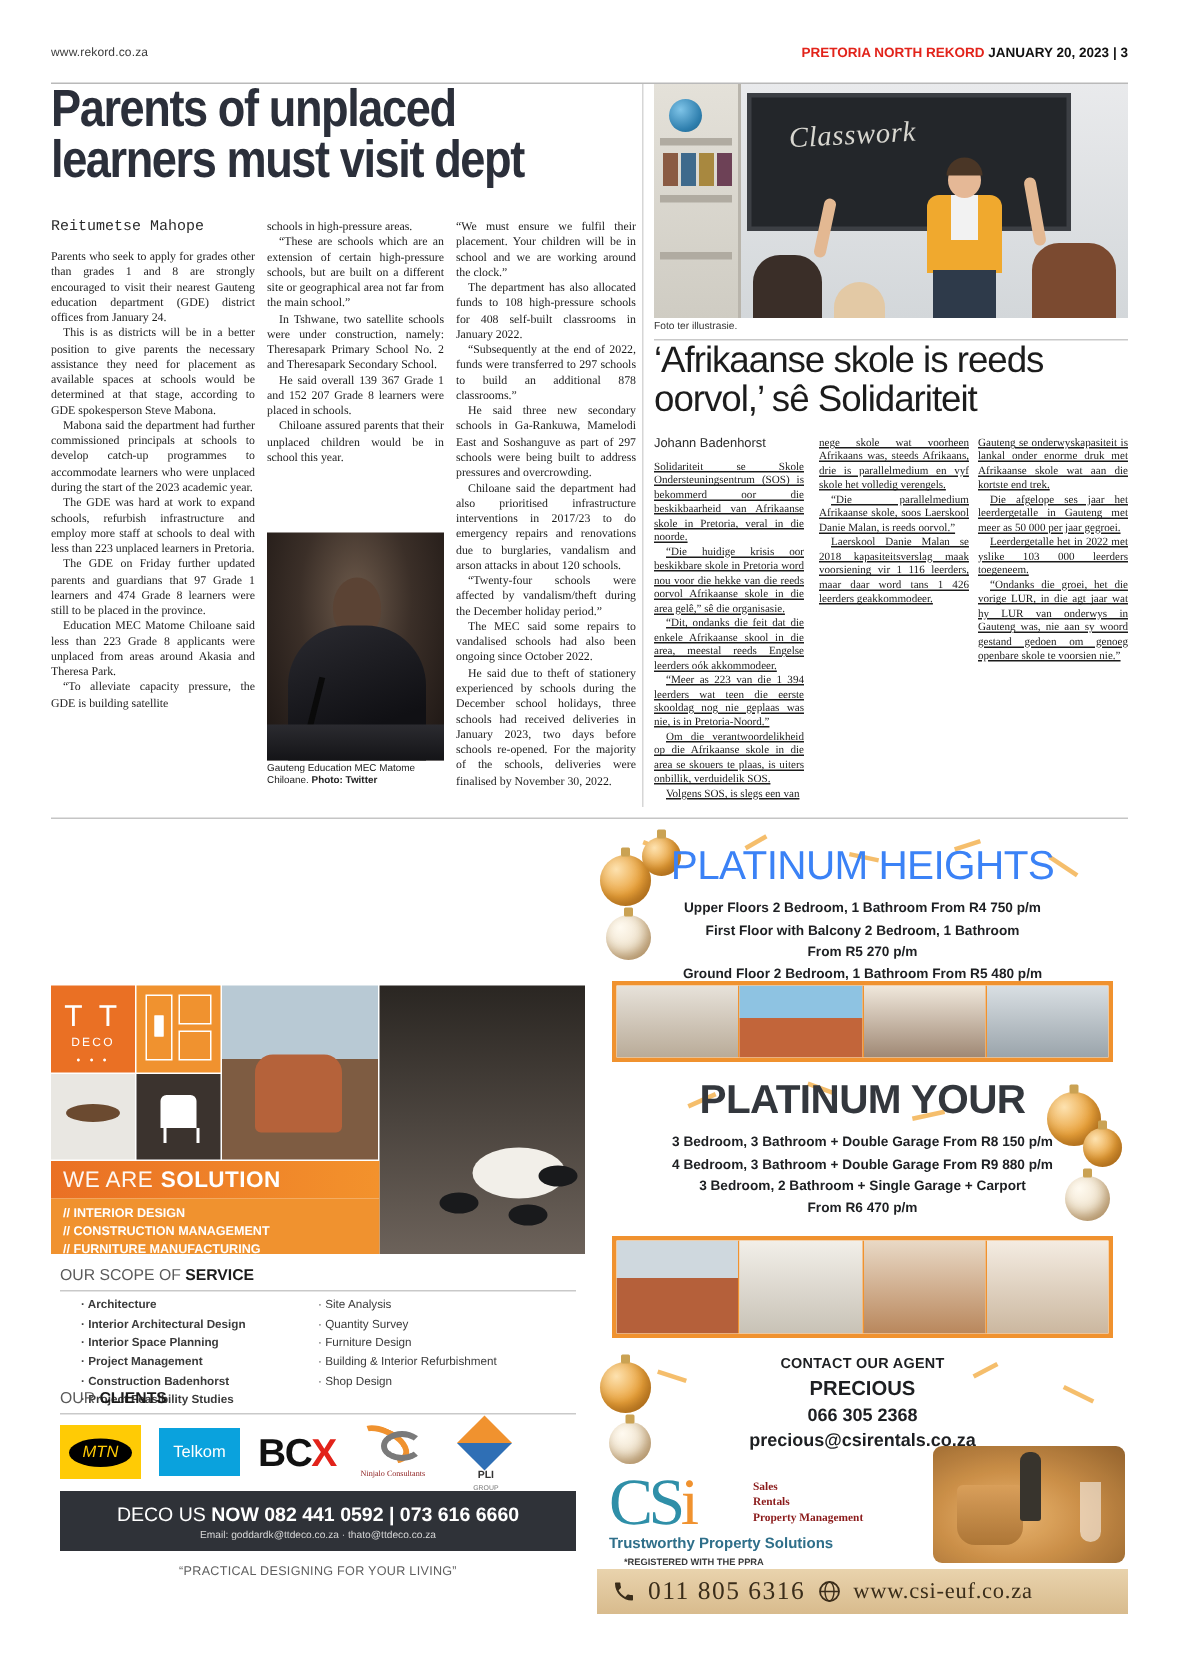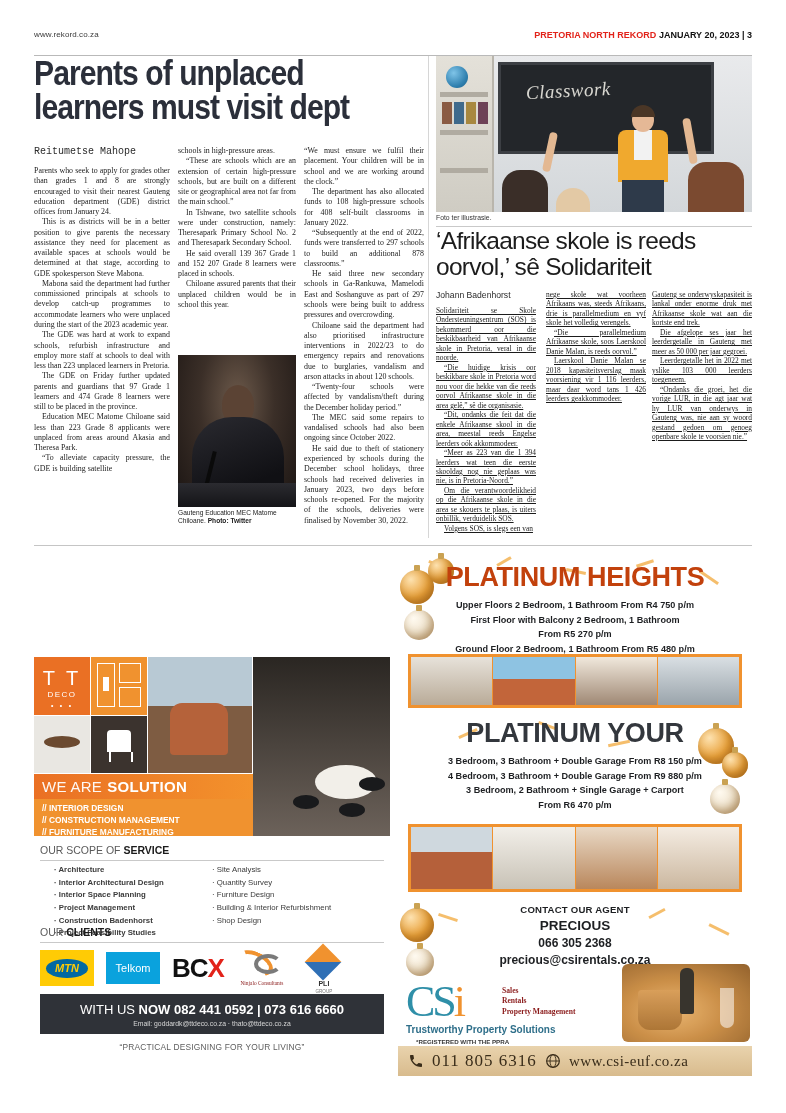--- a/index.html
+++ b/index.html
@@ -206,22 +206,22 @@
     font-size:7.8px; color:#3b3b3b; line-height:1.62;}
   #scopeA { left:20px; width:165px;font-weight:bold; }
   #scopeB { left:178px; width:176px; }
 
   .clients-title { position:absolute; left:6px; top:370px;
     font-family:"Liberation Sans",sans-serif; font-size:10.5px; color:#5a5a5a;}
   .clients-title b{color:#1b1b1b;}
   .clients-rule { position:absolute; left:6px; top:386px; width:344px; height:1px; background:#c9c9c9;}
   .clients { position:absolute; left:6px; top:392px; width:344px; height:40px; display:flex; align-items:center; gap:10px;}
   .logo-mtn{width:54px;height:36px;background:#ffcb05;display:flex;align-items:center;justify-content:center;}
-  .logo-mtn i{width:42px;height:19px;border-radius:50%;background:#0369a1;color:#ffcb05;
-    font-family:"Liberation Sans",sans-serif;font-size:11px;font-weight:bold;font-style:italic;
+  .logo-mtn i{width:42px;height:19px;border-radius:50%;background:#000000;color:#ffcb05;
+    font-family:"Liberation Sans",sans-serif;font-size:11px;font-weight:normal;font-style:italic;
     display:flex;align-items:center;justify-content:center;}
   .logo-telkom{width:58px;height:36px;background:#0aa2dd;display:flex;align-items:center;justify-content:center;
     border:2px solid #fff; box-shadow:0 0 0 1px #0aa2dd inset;}
   .logo-telkom i{font-family:"Liberation Sans",sans-serif;font-size:11px;color:#fff;font-style:normal;}
   .logo-bcx{font-family:"Liberation Sans",sans-serif;font-size:26px;font-weight:bold;color:#111;letter-spacing:-1px;}
   .logo-bcx em{color:#e2231a;font-style:normal;}
   .logo-nc{width:56px;height:36px;position:relative;}
   .logo-nc .arc{position:absolute;left:2px;top:2px;width:38px;height:22px;border:4px solid #f0922f;border-radius:50%;border-left-color:transparent;border-bottom-color:transparent;transform:rotate(25deg);}
   .logo-nc .arc2{position:absolute;left:20px;top:4px;width:28px;height:20px;border:4px solid #7a7a7a;border-radius:50%;border-right-color:transparent;}
   .logo-nc span{position:absolute;left:0;bottom:0;width:56px;text-align:center;
@@ -245,21 +245,21 @@
   
   .conf { position:absolute; inset:0; overflow:hidden; pointer-events:none; }
   .conf i { position:absolute; display:block; background:#f2a83b; opacity:.75; }
   .bauble { position:absolute; border-radius:50%;
     background:radial-gradient(circle at 32% 28%, #fde2b0, #e9a13a 55%, #c97b1e 100%);
     box-shadow: inset -3px -4px 8px rgba(120,70,10,.45); }
   .bauble.pale { background:radial-gradient(circle at 32% 28%, #fffaf0, #efe3cd 55%, #d9c7a8 100%); }
   .bauble:before{content:"";position:absolute;left:50%;top:-5px;margin-left:-3px;width:6px;height:6px;background:#caa253;border-radius:1px;}
 
   .ph-title { position:absolute; left:0; top:6px; width:354px; text-align:center;
-    font-family:"Liberation Sans",sans-serif; font-weight:bold; font-size:27px; color:#c2410c; letter-spacing:-0.4px;}
+    font-family:"Liberation Sans",sans-serif; font-weight:normal; font-size:27px; color:#3b82f6; letter-spacing:-0.4px;}
   .ph-lines { position:absolute; left:20px; top:42px; width:314px; text-align:center;
     font-family:"Liberation Sans",sans-serif; font-weight:bold; font-size:9.1px; color:#1d1f22; line-height:1.62;}
   .strip { position:absolute; border:3px solid #f0922f; overflow:hidden; display:flex; }
   .strip > div { flex:1; border-right:1px solid #f0922f; }
   .strip > div:last-child { border-right:none; }
   .s1 { left:10px; top:98px; width:334px; height:54px; }
   .pm-title { position:absolute; left:0; top:162px; width:354px; text-align:center;
     font-family:"Liberation Sans",sans-serif; font-weight:bold; font-size:27px; color:#33373d; letter-spacing:-0.4px;}
   .pm-lines { position:absolute; left:14px; top:198px; width:326px; text-align:center;
     font-family:"Liberation Sans",sans-serif; font-weight:bold; font-size:9.1px; color:#1d1f22; line-height:1.62;}
@@ -340,21 +340,21 @@
   </div>
   <div class="caption">
     <span>Gauteng Education MEC Matome Chiloane. </span><b>Photo: Twitter</b>
   </div>
 
   <div class="col" id="col3">
     <p class="first">“We must ensure we fulfil their placement. Your children will be in school and we are working around the clock.”</p>
     <p>The department has also allocated funds to 108 high-pressure schools for 408 self-built classrooms in January 2022.</p>
     <p>“Subsequently at the end of 2022, funds were transferred to 297 schools to build an additional 878 classrooms.”</p>
     <p>He said three new secondary schools in Ga-Rankuwa, Mamelodi East and Soshanguve as part of 297 schools were being built to address pressures and overcrowding.</p>
-    <p>Chiloane said the department had also prioritised infrastructure interventions in 2022/23 to do emergency repairs and renovations due to burglaries, vandalism and arson attacks in about 120 schools.</p>
+    <p>Chiloane said the department had also prioritised infrastructure interventions in 2017/23 to do emergency repairs and renovations due to burglaries, vandalism and arson attacks in about 120 schools.</p>
     <p>“Twenty-four schools were affected by vandalism/theft during the December holiday period.”</p>
     <p>The MEC said some repairs to vandalised schools had also been ongoing since October 2022.</p>
     <p>He said due to theft of stationery experienced by schools during the December school holidays, three schools had received deliveries in January 2023, two days before schools re-opened. For the majority of the schools, deliveries were finalised by November 30, 2022.</p>
   </div>
 
   <div class="classroom">
     <div class="cl-wall"></div>
     <div class="cl-board"></div>
     <div class="cl-chalk">Classwork</div>
     <div class="cl-shelf">
@@ -488,21 +488,21 @@
       </div>
       <div class="logo-pli">
         <div class="dia"></div>
         <span>PLI</span>
         <small>GROUP</small>
       </div>
     </div>
 
     <div class="call-bar">
       <div class="l1">
-        <span>WITH US </span><b>NOW 082 441 0592  |  073 616 6660</b>
+        <span>DECO US </span><b>NOW 082 441 0592  |  073 616 6660</b>
       </div>
       <div class="l2">Email: goddardk@ttdeco.co.za · thato@ttdeco.co.za</div>
     </div>
     <div class="tagline">“PRACTICAL DESIGNING FOR YOUR LIVING”</div>
   </div>
 
   <div class="ad-right">
     <div class="conf">
       <i style="left:30px;top:8px;width:22px;height:3px;transform:rotate(22deg)"></i>
       <i style="left:98px;top:4px;width:16px;height:3px;transform:rotate(-30deg)"></i>

